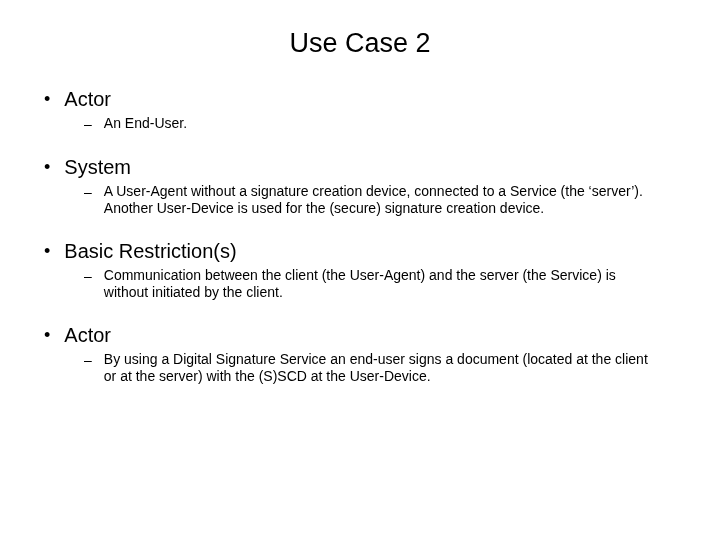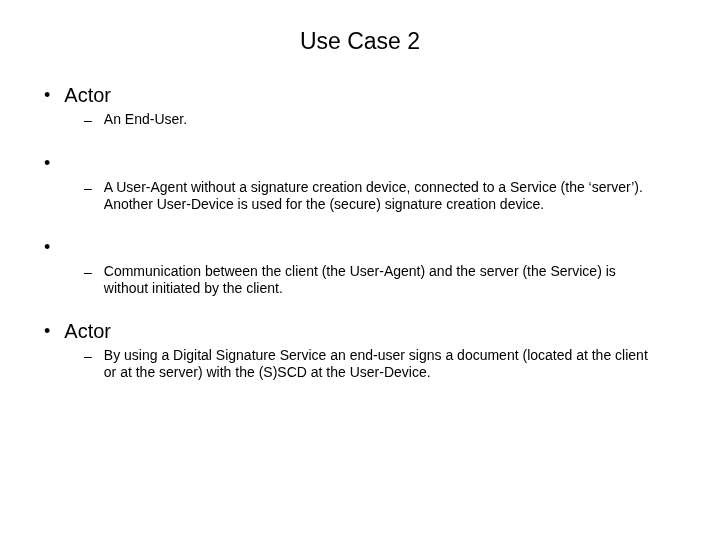--- a/index.html
+++ b/index.html
@@ -10,21 +10,21 @@
     body {
       width: 720px;
       height: 540px;
       background: #ffffff;
       font-family: Arial, Helvetica, sans-serif;
       color: #000000;
       padding: 24px 40px;
     }
     .title {
       text-align: center;
-      font-size: 23px;
+      font-size: 27px;
       font-weight: normal;
       margin-bottom: 28px;
       margin-top: 4px;
     }
     .bullet-item {
       margin-bottom: 22px;
     }
     .bullet-L1 {
       display: flex;
       align-items: flex-start;
@@ -68,30 +68,32 @@
   </div>
   <div class="bullet-L2">
     <span class="dash">–</span>
     <span class="body">An End-User.</span>
   </div>
 </div>
 
 <div class="bullet-item">
   <div class="bullet-L1">
     <span class="dot">•</span>
+    <span class="label">System</span>
   </div>
   <div class="bullet-L2">
     <span class="dash">–</span>
     <span class="body">A User-Agent without a signature creation device, connected to a Service (the ‘server’). Another User-Device is used for the (secure) signature creation device.</span>
   </div>
 </div>
 
 <div class="bullet-item">
   <div class="bullet-L1">
     <span class="dot">•</span>
+    <span class="label">Basic Restriction(s)</span>
   </div>
   <div class="bullet-L2">
     <span class="dash">–</span>
     <span class="body">Communication between the client (the User-Agent) and the server (the Service) is without initiated by the client.</span>
   </div>
 </div>
 
 <div class="bullet-item">
   <div class="bullet-L1">
     <span class="dot">•</span>

